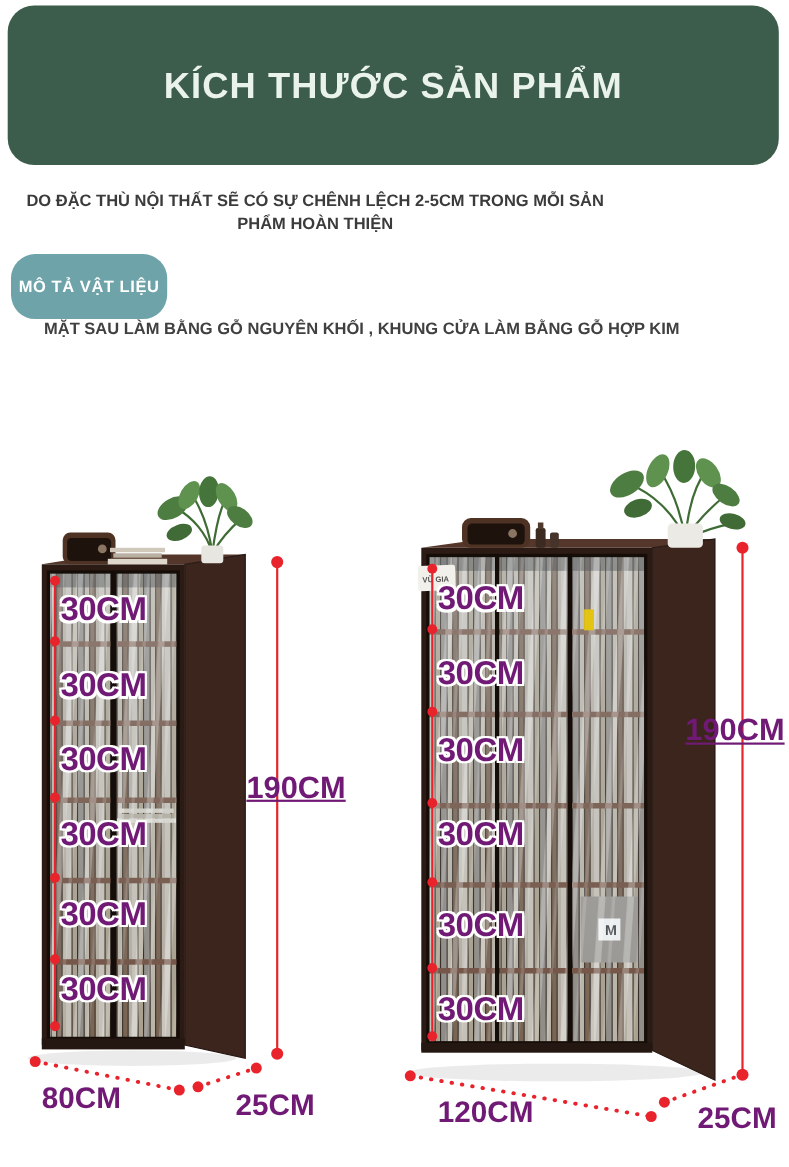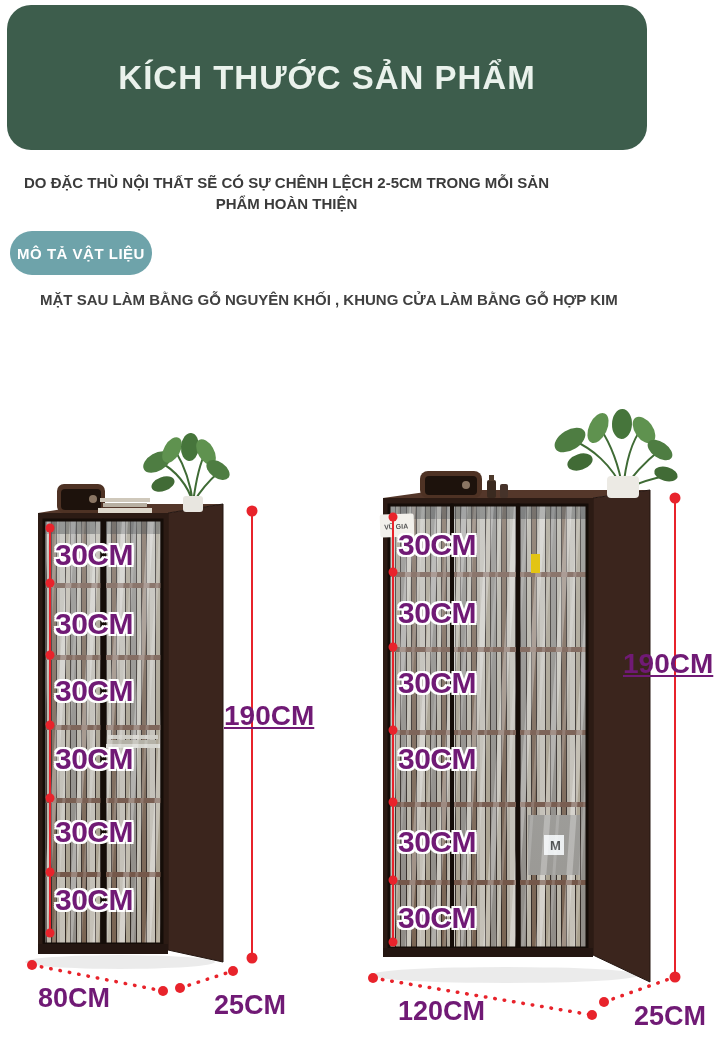--- a/index.html
+++ b/index.html
@@ -1,23 +1,23 @@
 <!DOCTYPE html>
 <html><head>
 <meta charset="utf-8">
 <style>
   html,body{margin:0;padding:0;background:#ffffff;}
   #page{position:relative;width:717px;height:1061px;background:#ffffff;overflow:hidden;
         font-family:"Liberation Sans",sans-serif;}
-  .banner{position:absolute;left:7px;top:5px;width:640px;height:145px;background:#3d5d4c;
+  .banner{position:absolute;left:7px;top:5px;width:701px;height:145px;background:#3d5d4c;
           border-radius:24px;display:flex;align-items:center;justify-content:center;}
   .banner-title{color:#eaf2ec;font-size:33px;font-weight:700;letter-spacing:1px;}
   .notice{position:absolute;left:0;top:172px;width:573px;text-align:center;color:#3b3b3b;
           font-size:15px;font-weight:700;line-height:21px;}
-  .badge{position:absolute;left:10px;top:231px;width:142px;height:44px;background:#6ea3aa;
+  .badge{position:absolute;left:10px;top:231px;width:142px;height:59px;background:#6ea3aa;
          border-radius:22px;display:flex;align-items:center;justify-content:center;}
   .badge-label{color:#ffffff;font-size:15px;font-weight:700;letter-spacing:0.5px;}
   .material{position:absolute;left:40px;top:289px;width:660px;color:#404040;
             font-size:15px;font-weight:700;line-height:21px;text-align:left;}
   .scene-svg{position:absolute;left:0;top:400px;width:717px;height:661px;}
   .dim{position:absolute;font-weight:800;color:#701a75;line-height:1;white-space:nowrap;}
   .dim-sec{font-size:30px;letter-spacing:-0.5px;
     text-shadow:-2px 0 0 #fff,2px 0 0 #fff,0 -2px 0 #fff,0 2px 0 #fff,
                 -2px -2px 0 #fff,2px -2px 0 #fff,-2px 2px 0 #fff,2px 2px 0 #fff;}
   .dim-total{font-size:28px;text-decoration:underline;}

